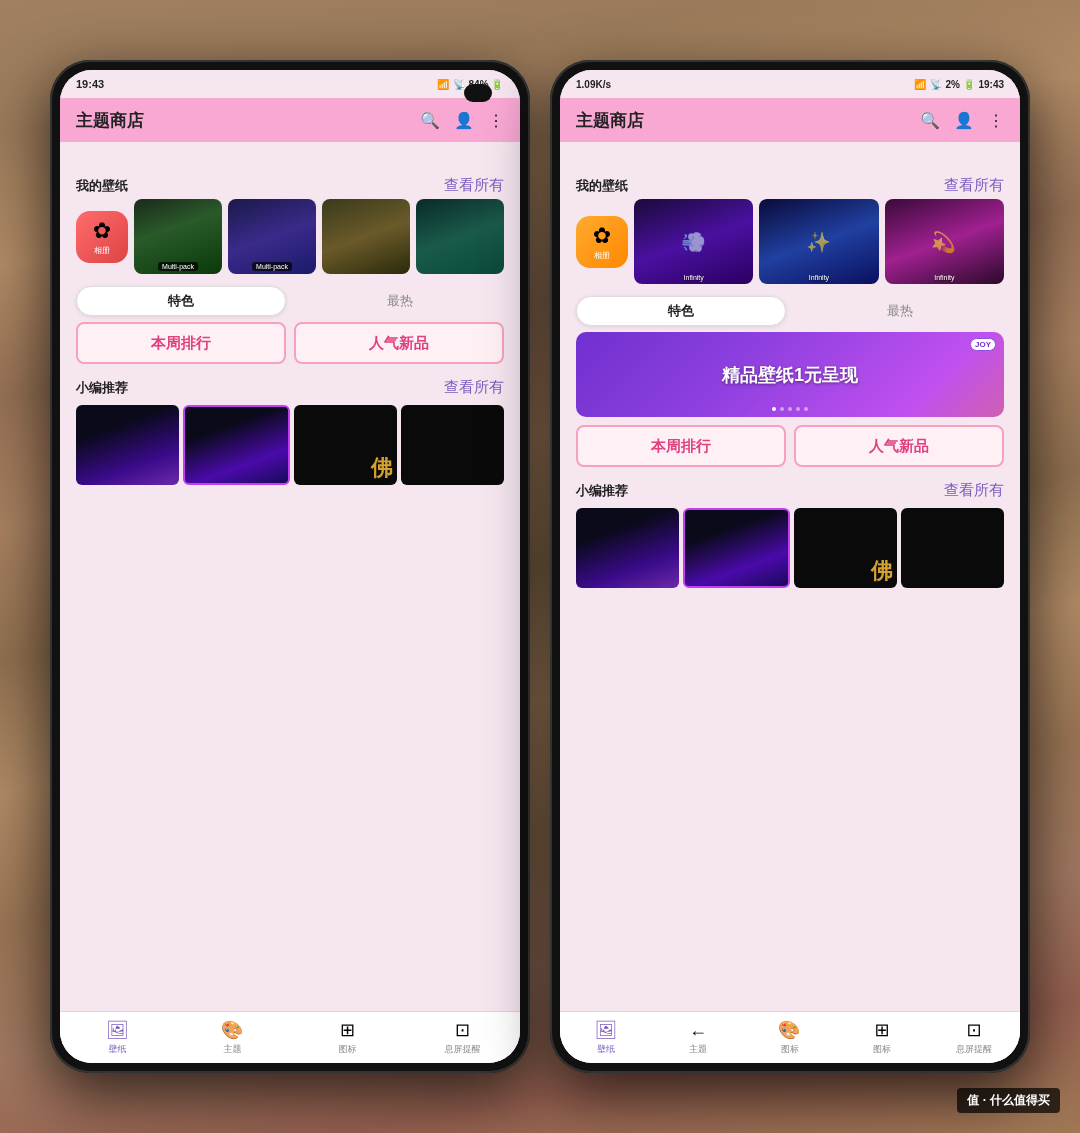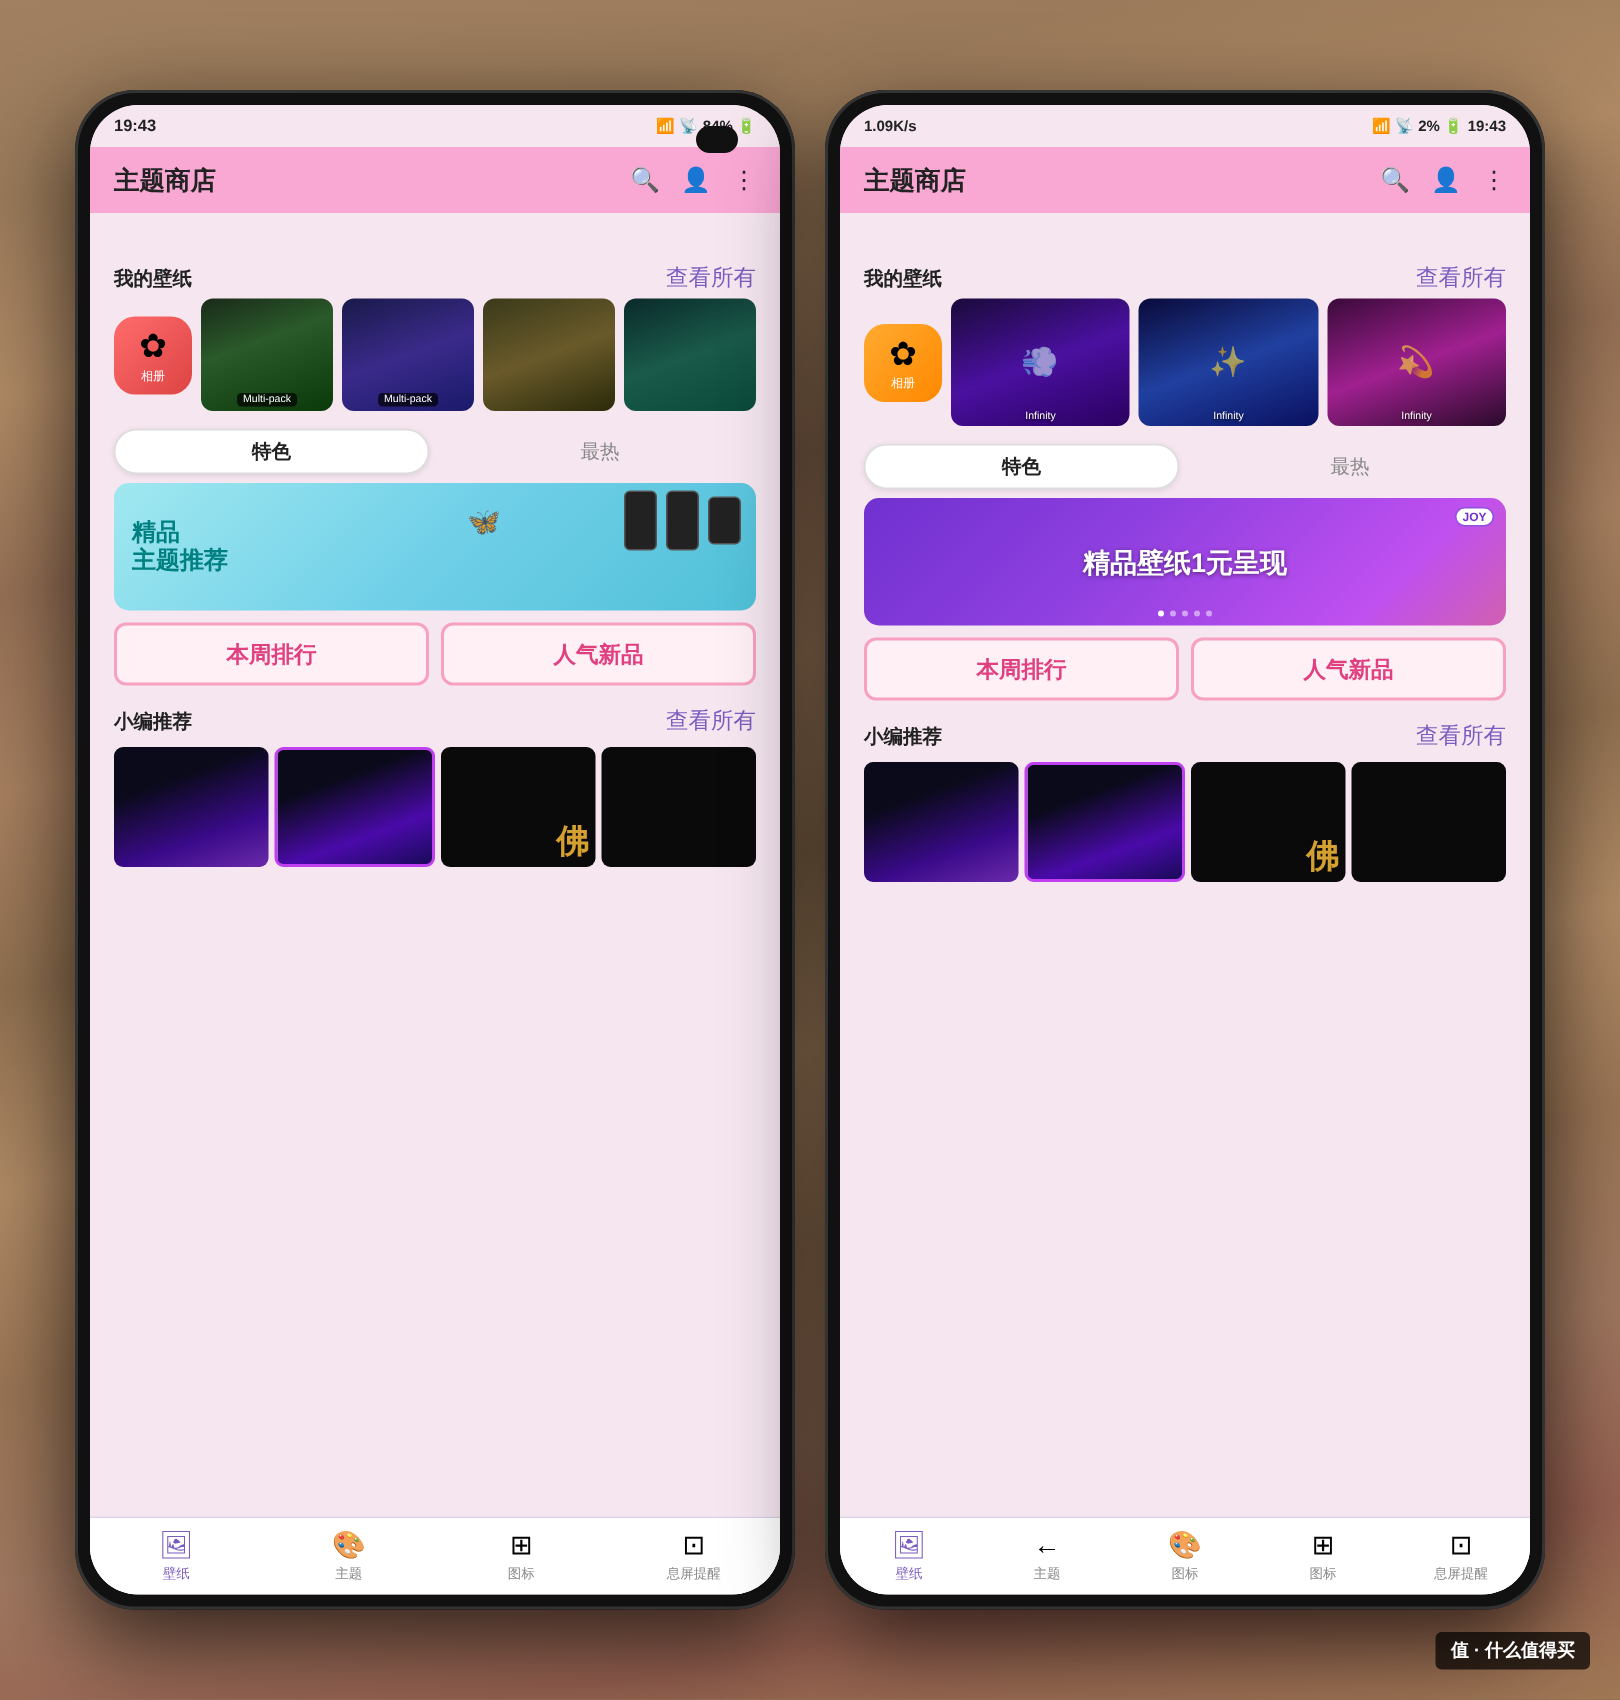--- a/index.html
+++ b/index.html
@@ -486,33 +486,20 @@
 
         <div class="tabs">
           <div class="tab active">
             <span>特色</span>
           </div>
           <div class="tab inactive">
             <span>最热</span>
           </div>
         </div>
 
-        <div class="banner banner-left">
-          <div class="banner-text-left">
-            <div>精品</div>
-            <div>主题推荐</div>
-          </div>
-          <div class="banner-phones">
-            <div class="mini-phone"></div>
-            <div class="mini-phone"></div>
-            <div class="mini-phone" style="height:32px;margin-top:4px;"></div>
-          </div>
-
-          <div style="position:absolute;top:15px;left:55%;font-size:18px;opacity:0.8;">🦋</div>
-        </div>
 
         <div class="category-row">
           <div class="cat-btn">
             <span>本周排行</span>
           </div>
           <div class="cat-btn">
             <span>人气新品</span>
           </div>
         </div>
 

